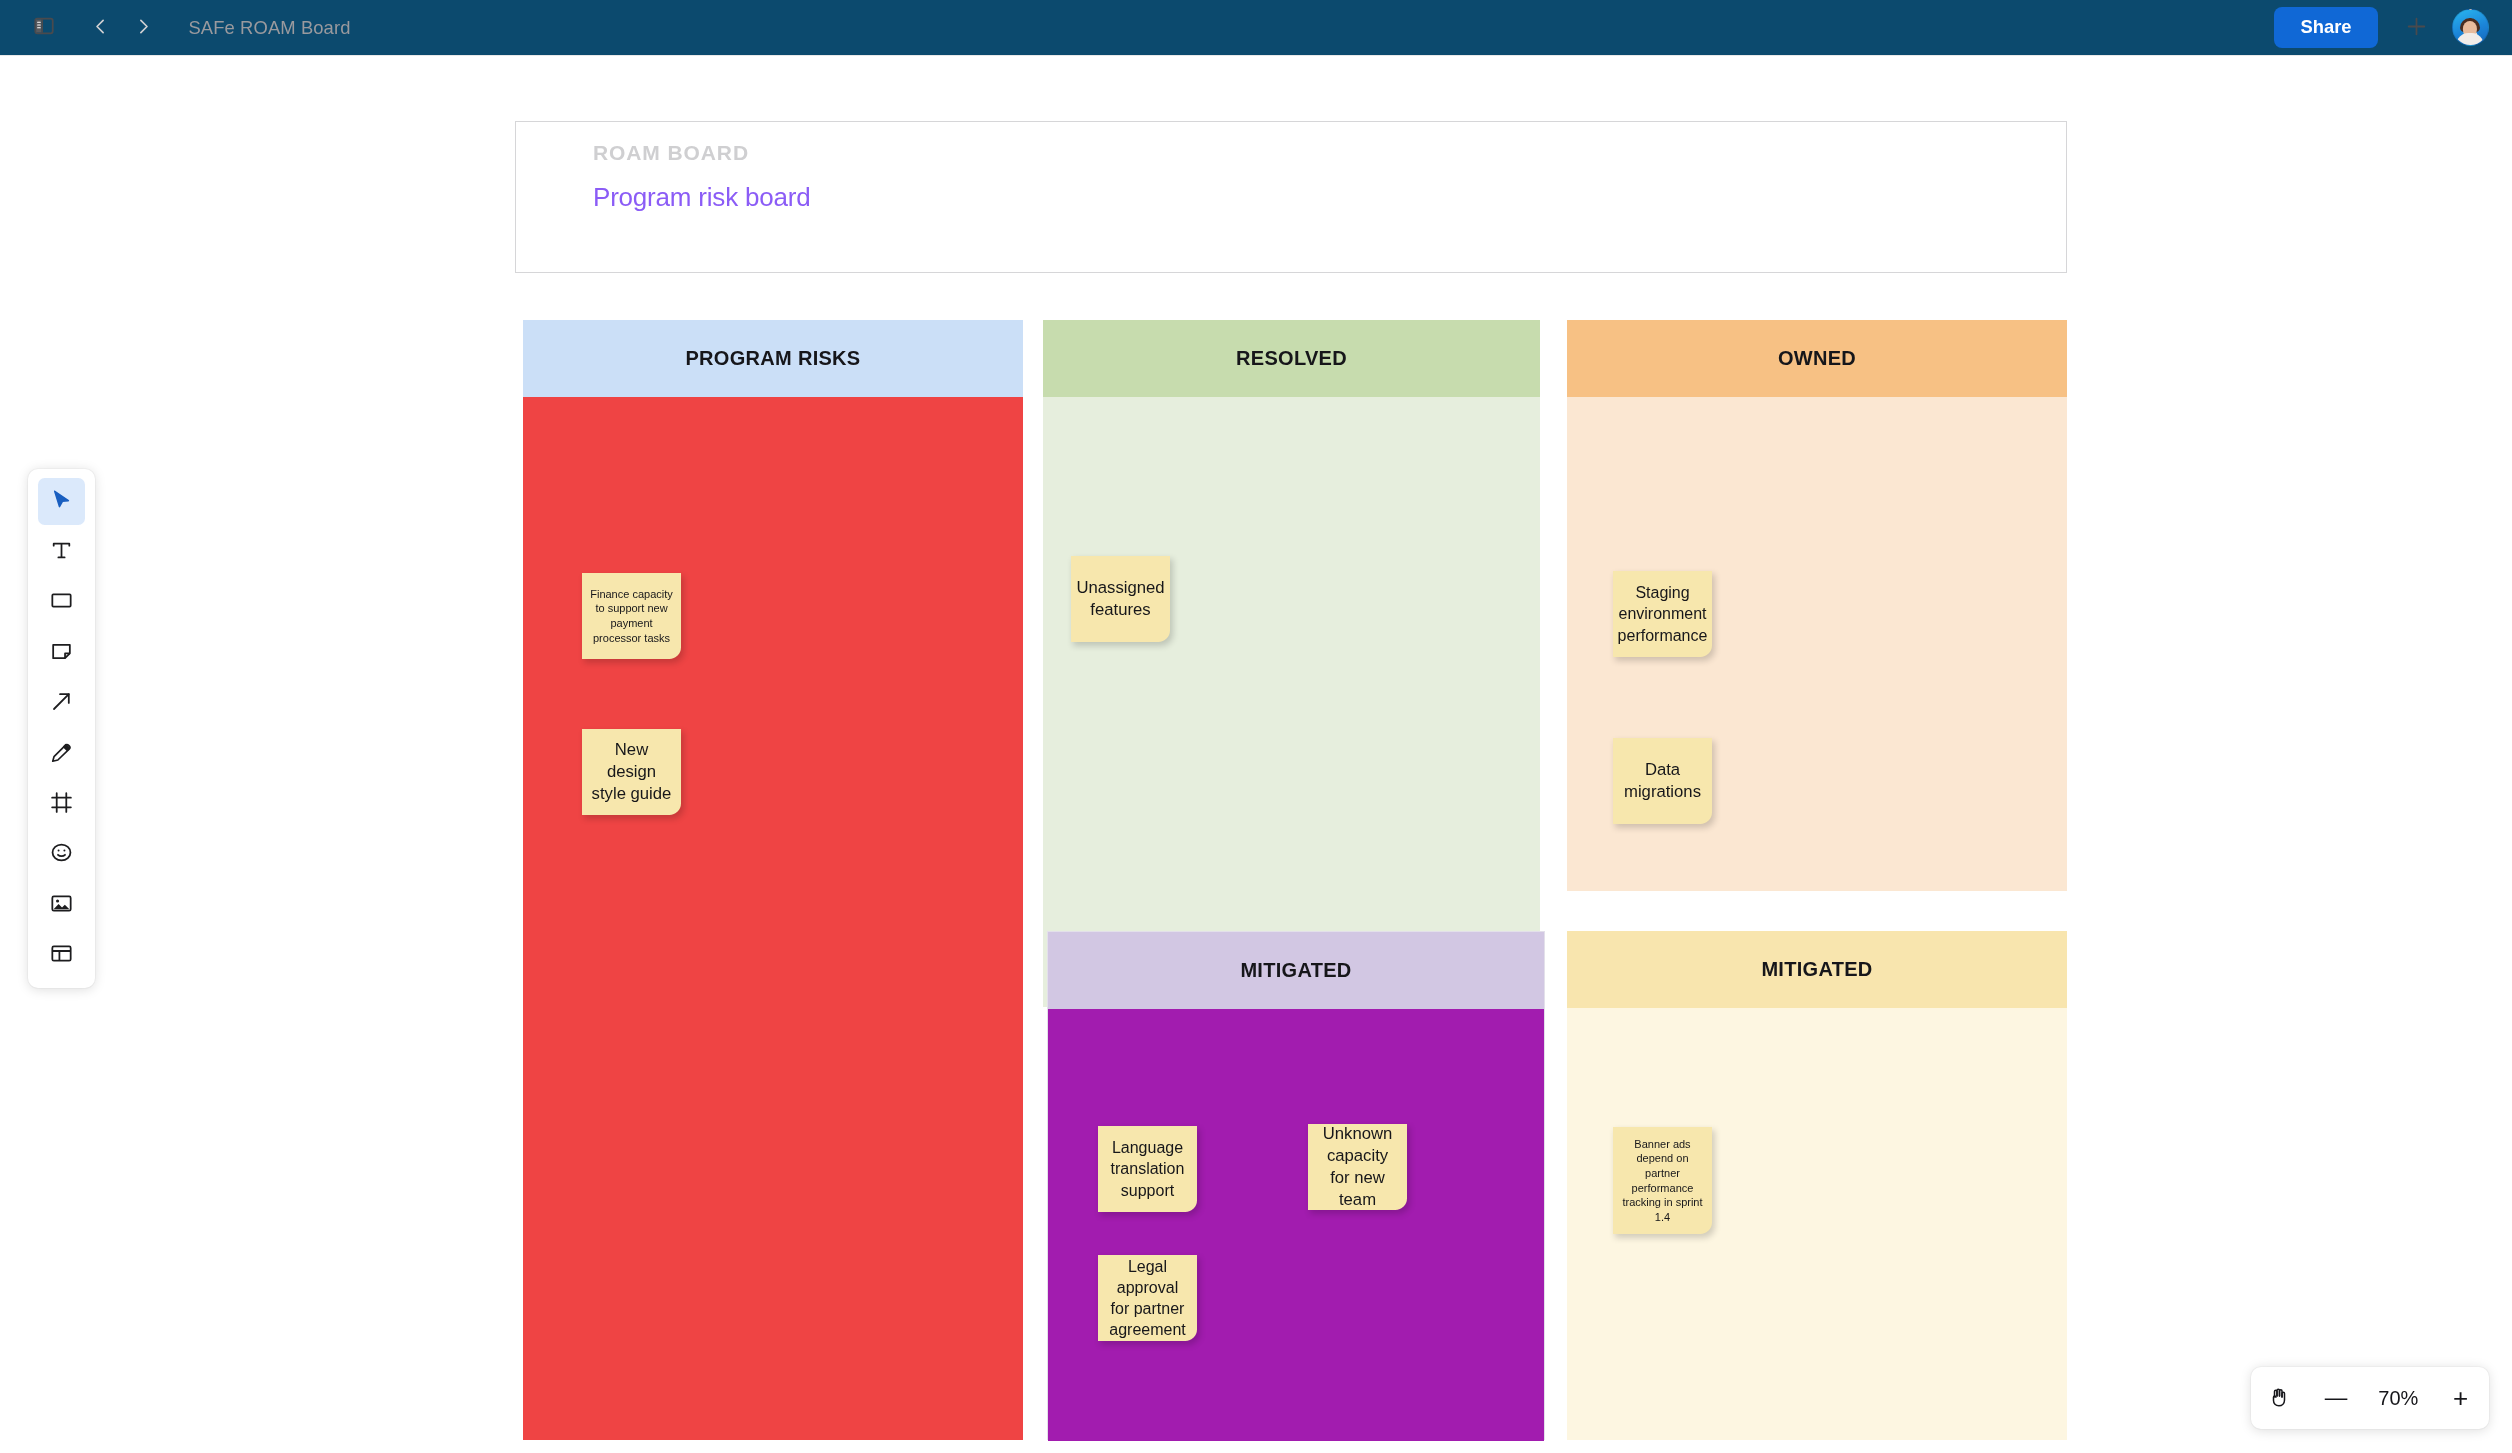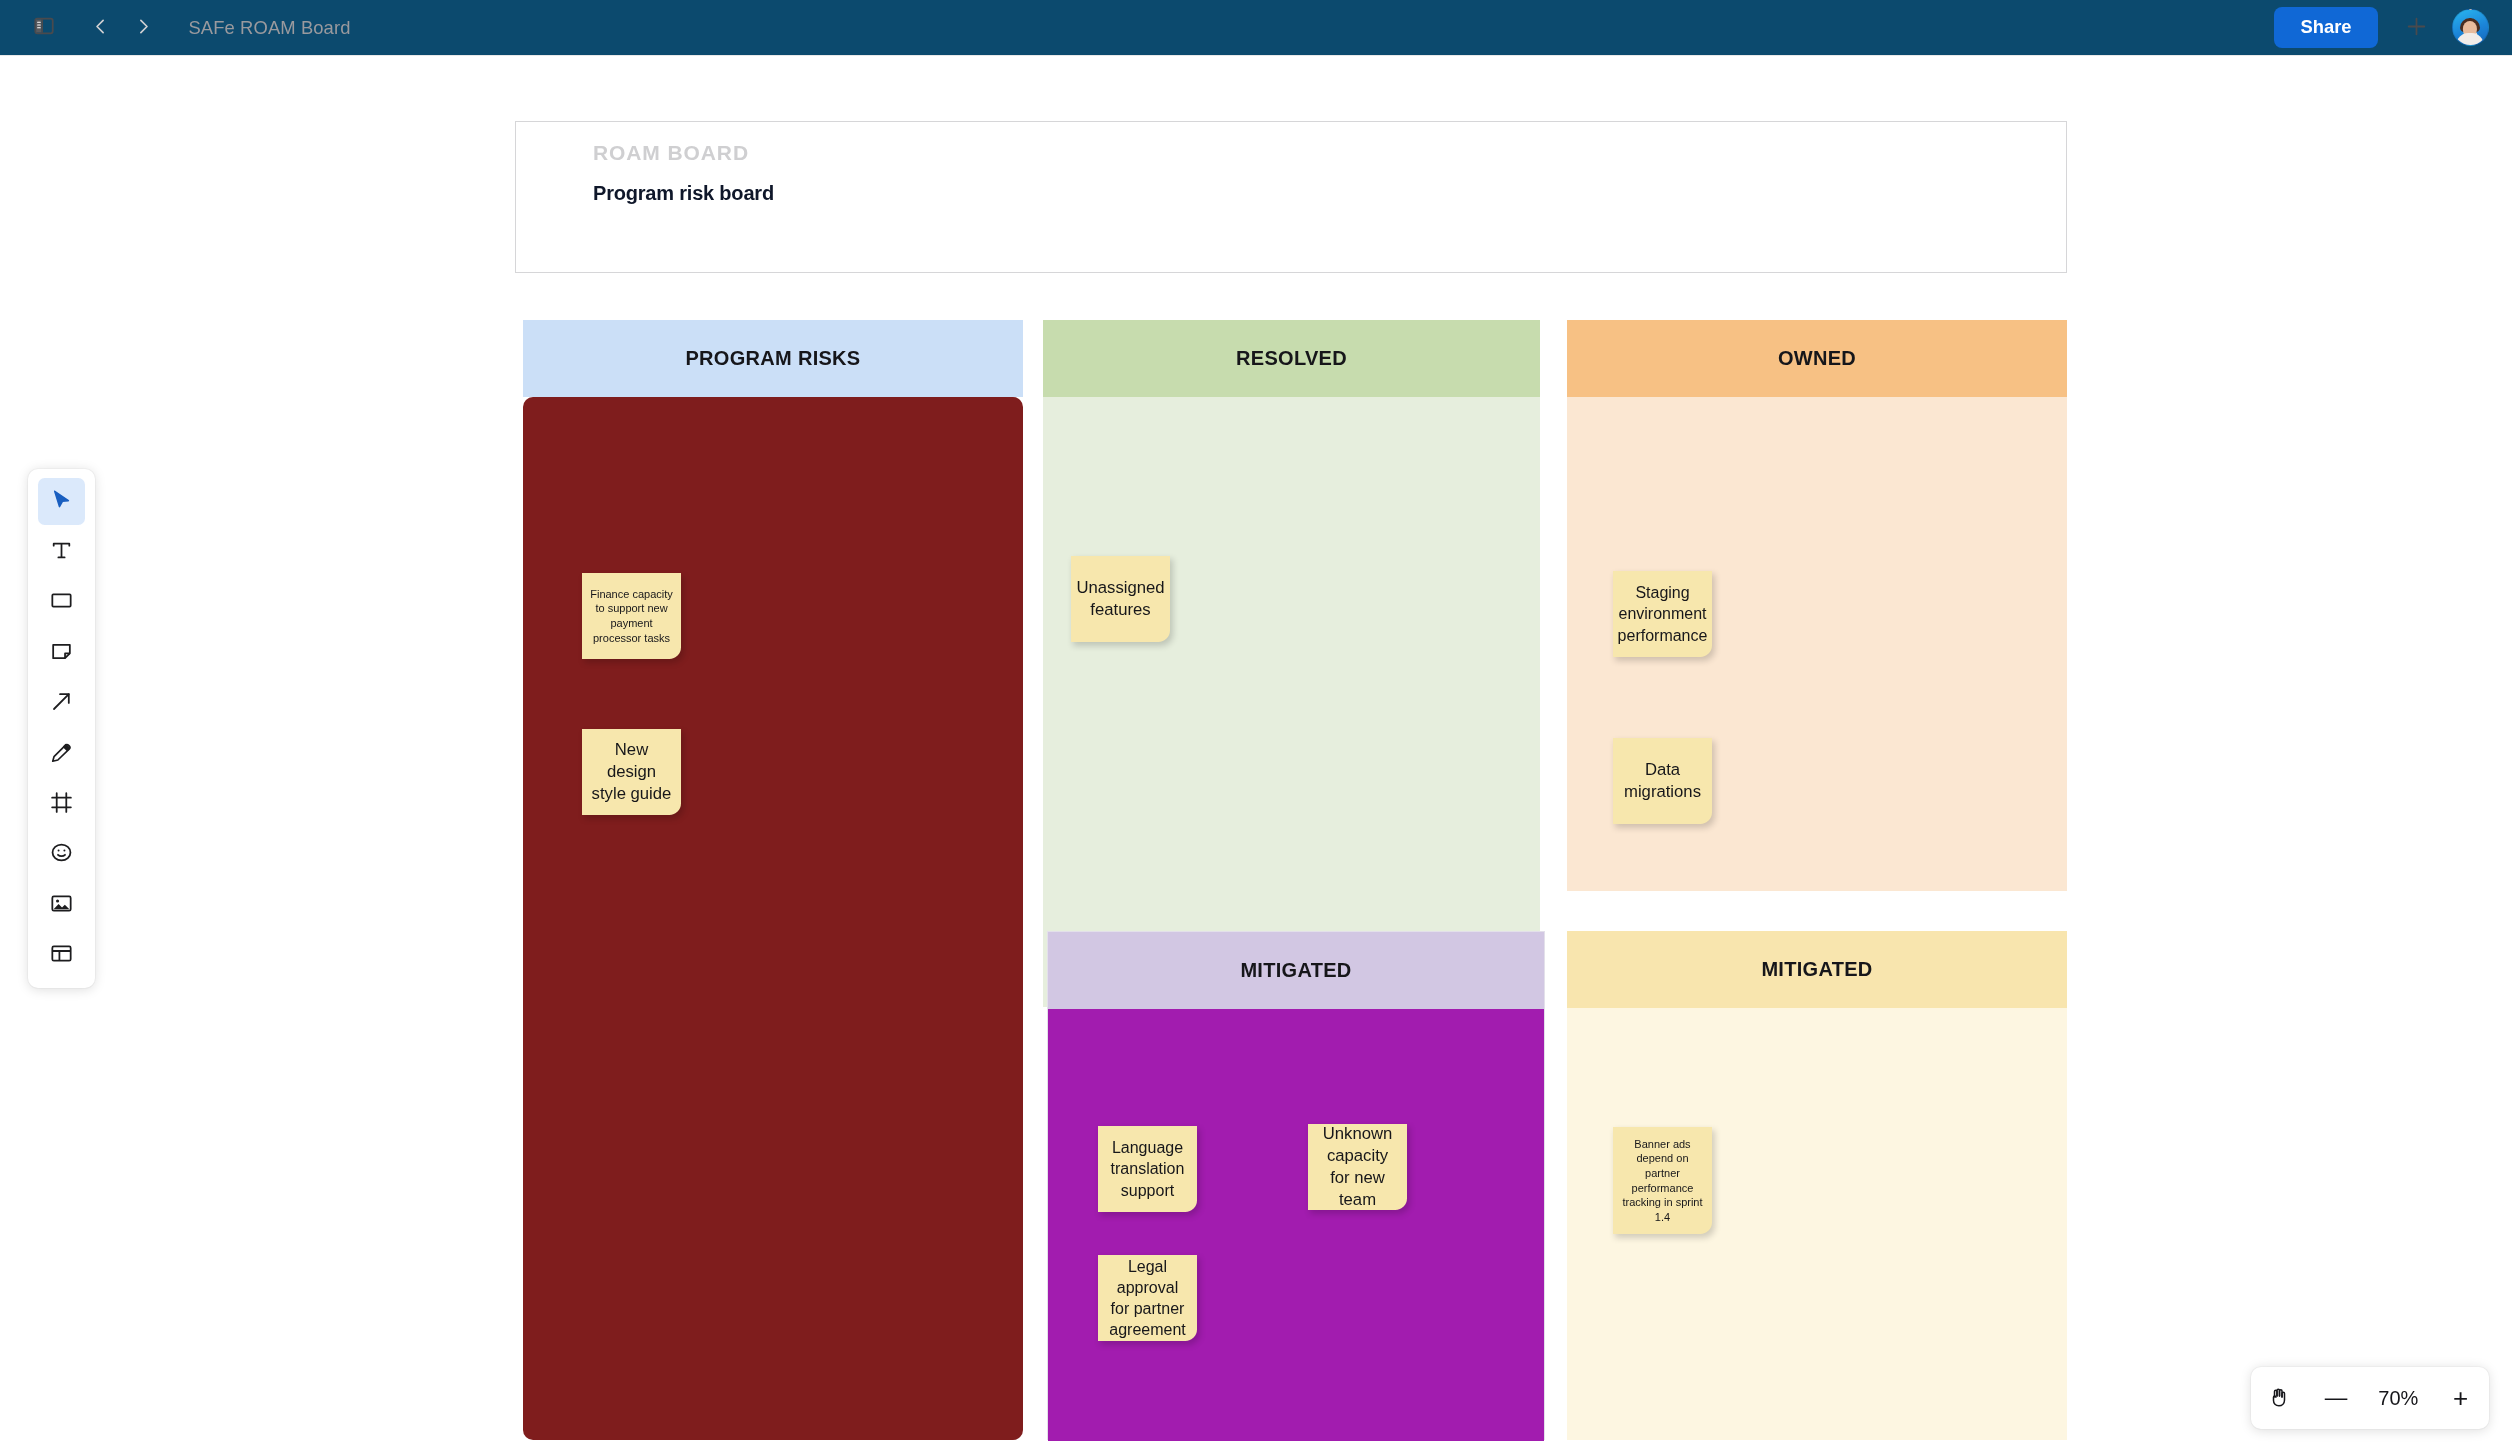--- a/index.html
+++ b/index.html
@@ -92,21 +92,21 @@
   .title-frame {
     position: absolute; left: 515px; top: 65px; width: 1552px; height: 152px;
     background: #fff; border: 1.7px solid #d6d6d8;
   }
   .title-kicker {
     position: absolute; left: 77px; top: 19px;
     font-size: 21px; font-weight: 700; letter-spacing: 0.9px; color: #cfcfd1;
   }
   .title-main {
     position: absolute; left: 77px; top: 60px;
-    font-size: 20px; font-weight: 700; color: #0f172a; letter-spacing: -0.2px;
+    font-size: 26px; font-weight: 400; color: #8b5cf6; letter-spacing: -0.2px;
   }
 
   
   .col { position: absolute; }
   .col-head {
     height: 77px; display: flex; align-items: center; justify-content: center;
     font-size: 20px; font-weight: 700; color: #16161a; letter-spacing: 0.3px;
   }
   .col-body { position: relative; }
 
@@ -175,21 +175,21 @@
   <div class="canvas">
 
     <div class="title-frame">
       <div class="title-kicker">ROAM BOARD</div>
       <div class="title-main">Program risk board</div>
     </div>
 
     <div id="columns-layer">
         <div class="col" style="left: 523px; top: 264px; width: 500px; height: 1120px;">
           <div class="col-head" style="background: rgb(203, 223, 247);">PROGRAM RISKS</div>
-          <div class="col-body" style="background: #7f1d1d; height: 1043px; border-radius: 10px;">
+          <div class="col-body" style="background: #ef4444; height: 1043px;">
             <div class="note" style="left: 59px; top: 176px; width: 99px; height: 86px; font-size: 11px; background: rgb(247, 231, 173);">Finance capacity to support new payment processor tasks</div>
             <div class="note" style="left: 59px; top: 332px; width: 99px; height: 86px; font-size: 16.7px; background: rgb(247, 231, 173);">New design style guide</div>
           </div>
         </div>
         <div class="col" style="left: 1043px; top: 264px; width: 497px; height: 571px;">
           <div class="col-head" style="background: rgb(199, 220, 174);">RESOLVED</div>
           <div class="col-body" style="background: rgb(230, 238, 221); height: 610px;">
             <div class="note" style="left: 28px; top: 159px; width: 99px; height: 86px; font-size: 16.7px; background: rgb(247, 231, 173);">Unassigned features</div>
           </div>
         </div>

